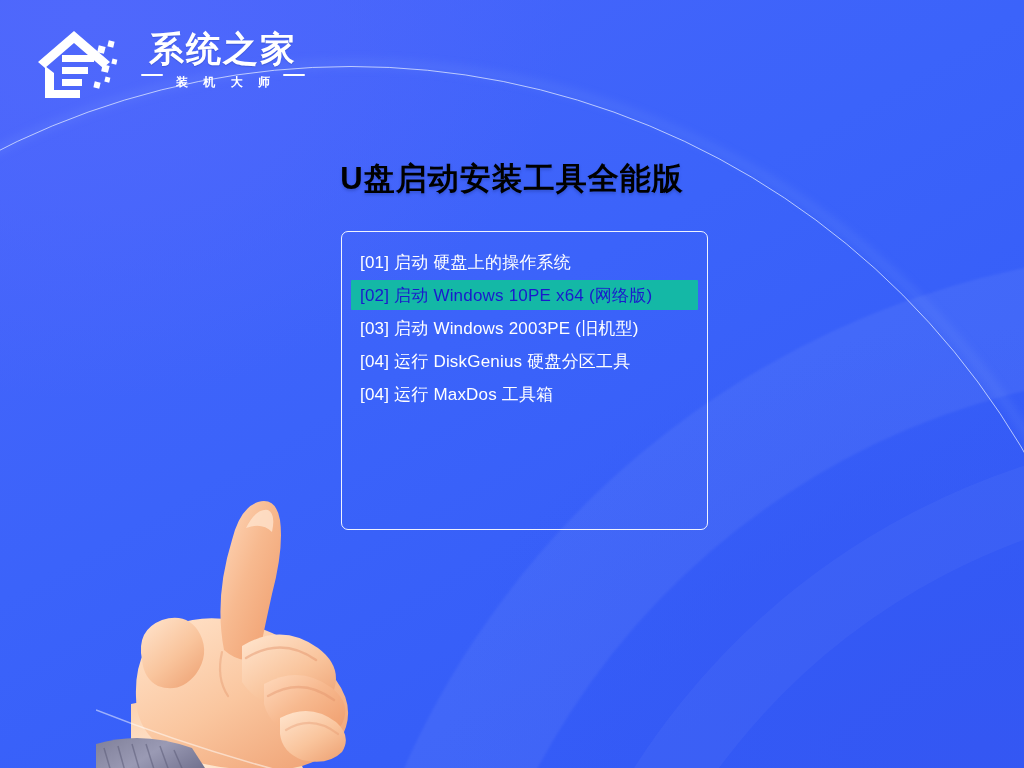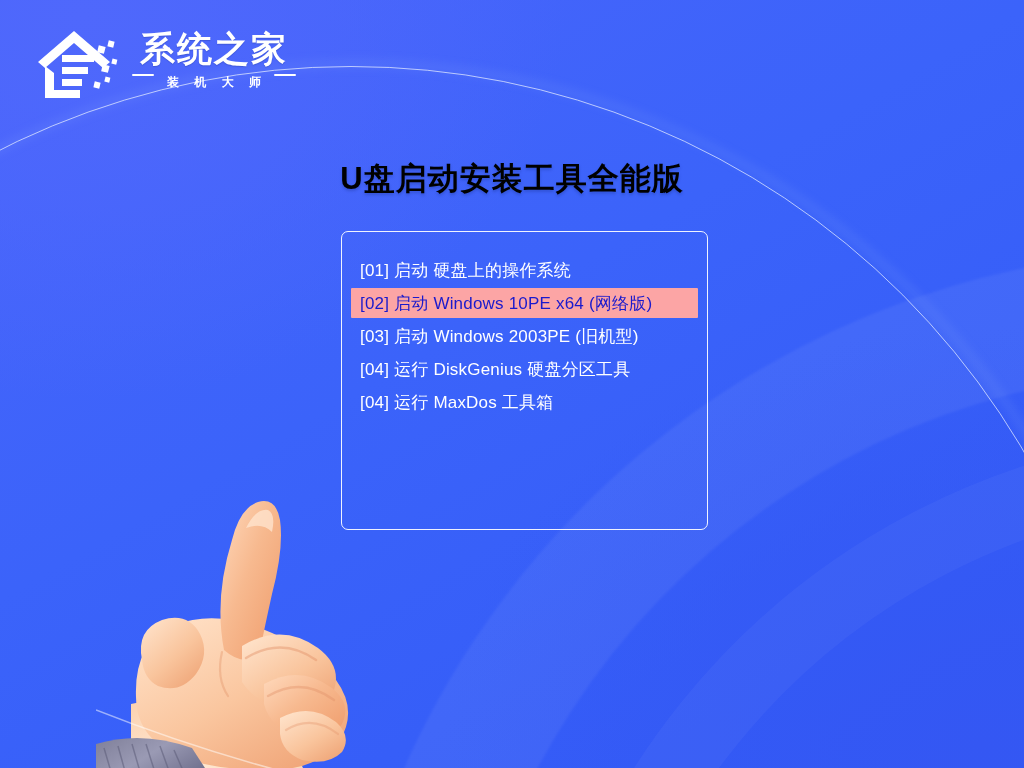--- a/index.html
+++ b/index.html
@@ -88,21 +88,21 @@
 
   
   #logo {
     position: absolute;
     left: 34px;
     top: 16px;
     width: 270px;
     height: 92px;
     display: flex;
     align-items: center;
-    gap: 12px;
+    gap: 21px;
   }
   #logo .mark { width: 86px; height: 80px; flex: none; }
   #logo .wordblock {
     display: flex;
     flex-direction: column;
     align-items: center;
     justify-content: center;
     padding-bottom: 2px;
   }
   #logo .word {
@@ -152,41 +152,41 @@
   
   #menu-box {
     position: absolute;
     left: 341px;
     top: 231px;
     width: 367px;
     height: 299px;
     border: 1.6px solid rgba(255,255,255,0.92);
     border-radius: 7px;
     box-sizing: border-box;
-    padding-top: 20px;
+    padding-top: 12px;
   }
   #menu-list {
     list-style: none;
     margin: 0;
     padding: 0;
   }
   .menu-item {
     height: 30px;
     margin: 3px 9px;
     display: flex;
     align-items: center;
     padding: 0 0 0 9px;
     color: #ffffff;
     font-size: 17px;
     white-space: nowrap;
     letter-spacing: 0.2px;
     border-radius: 1px;
   }
   .menu-item.selected {
-    background: #fca5a5;
+    background: #14b8a6;
     color: #1a1acd;
   }
 
   
   #hand {
     position: absolute;
     left: 96px;
     top: 482px;
     width: 330px;
     height: 300px;

